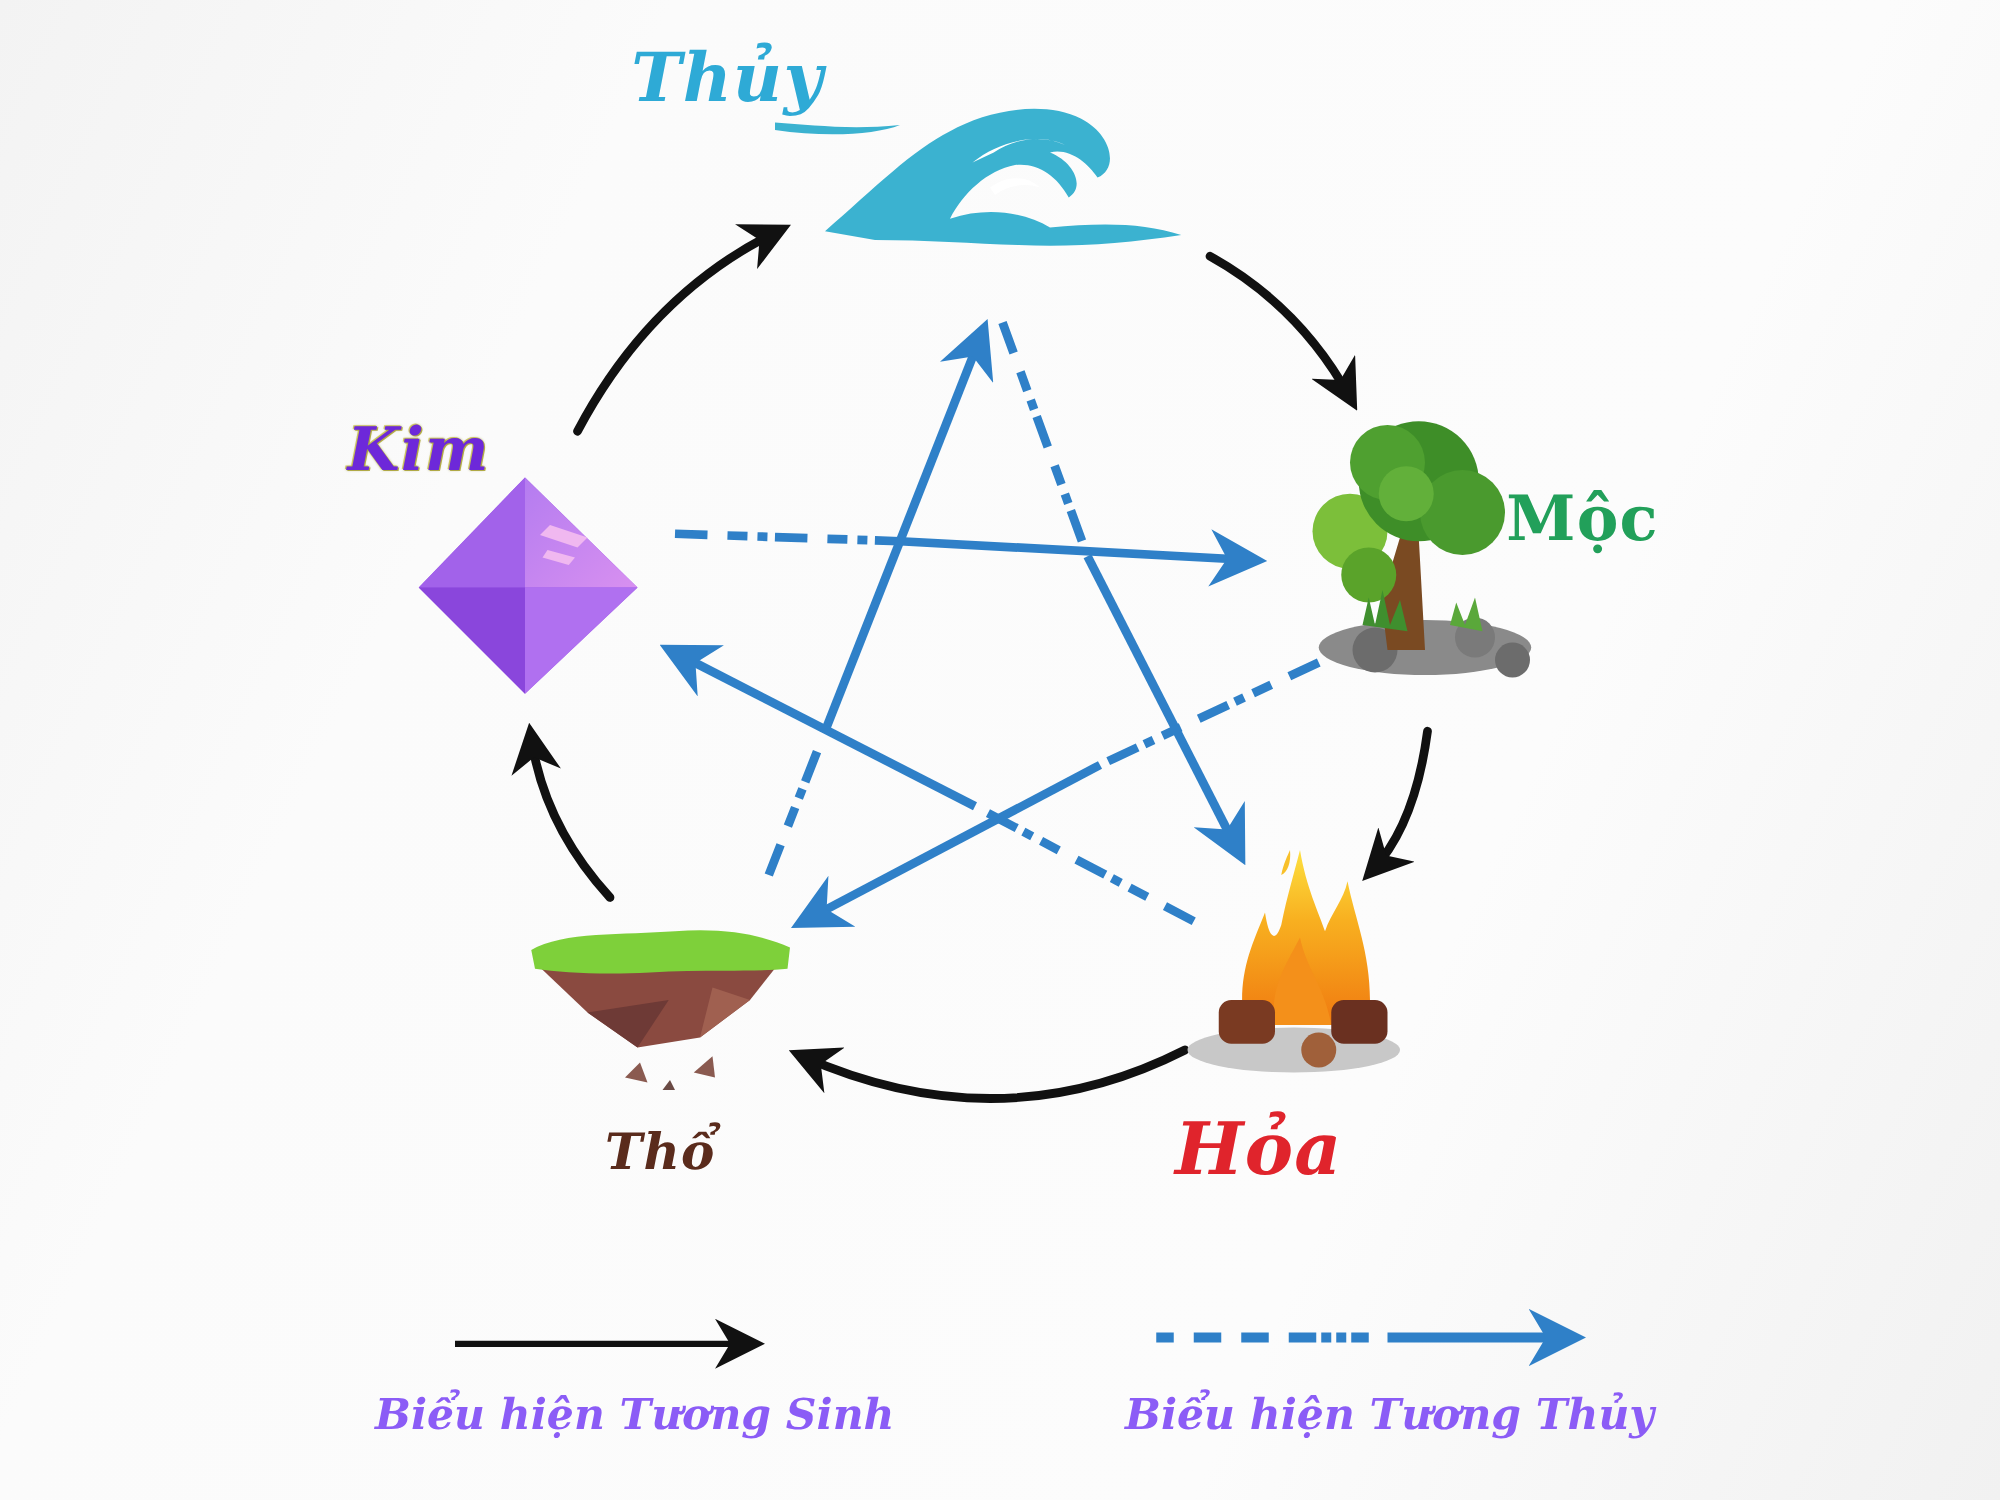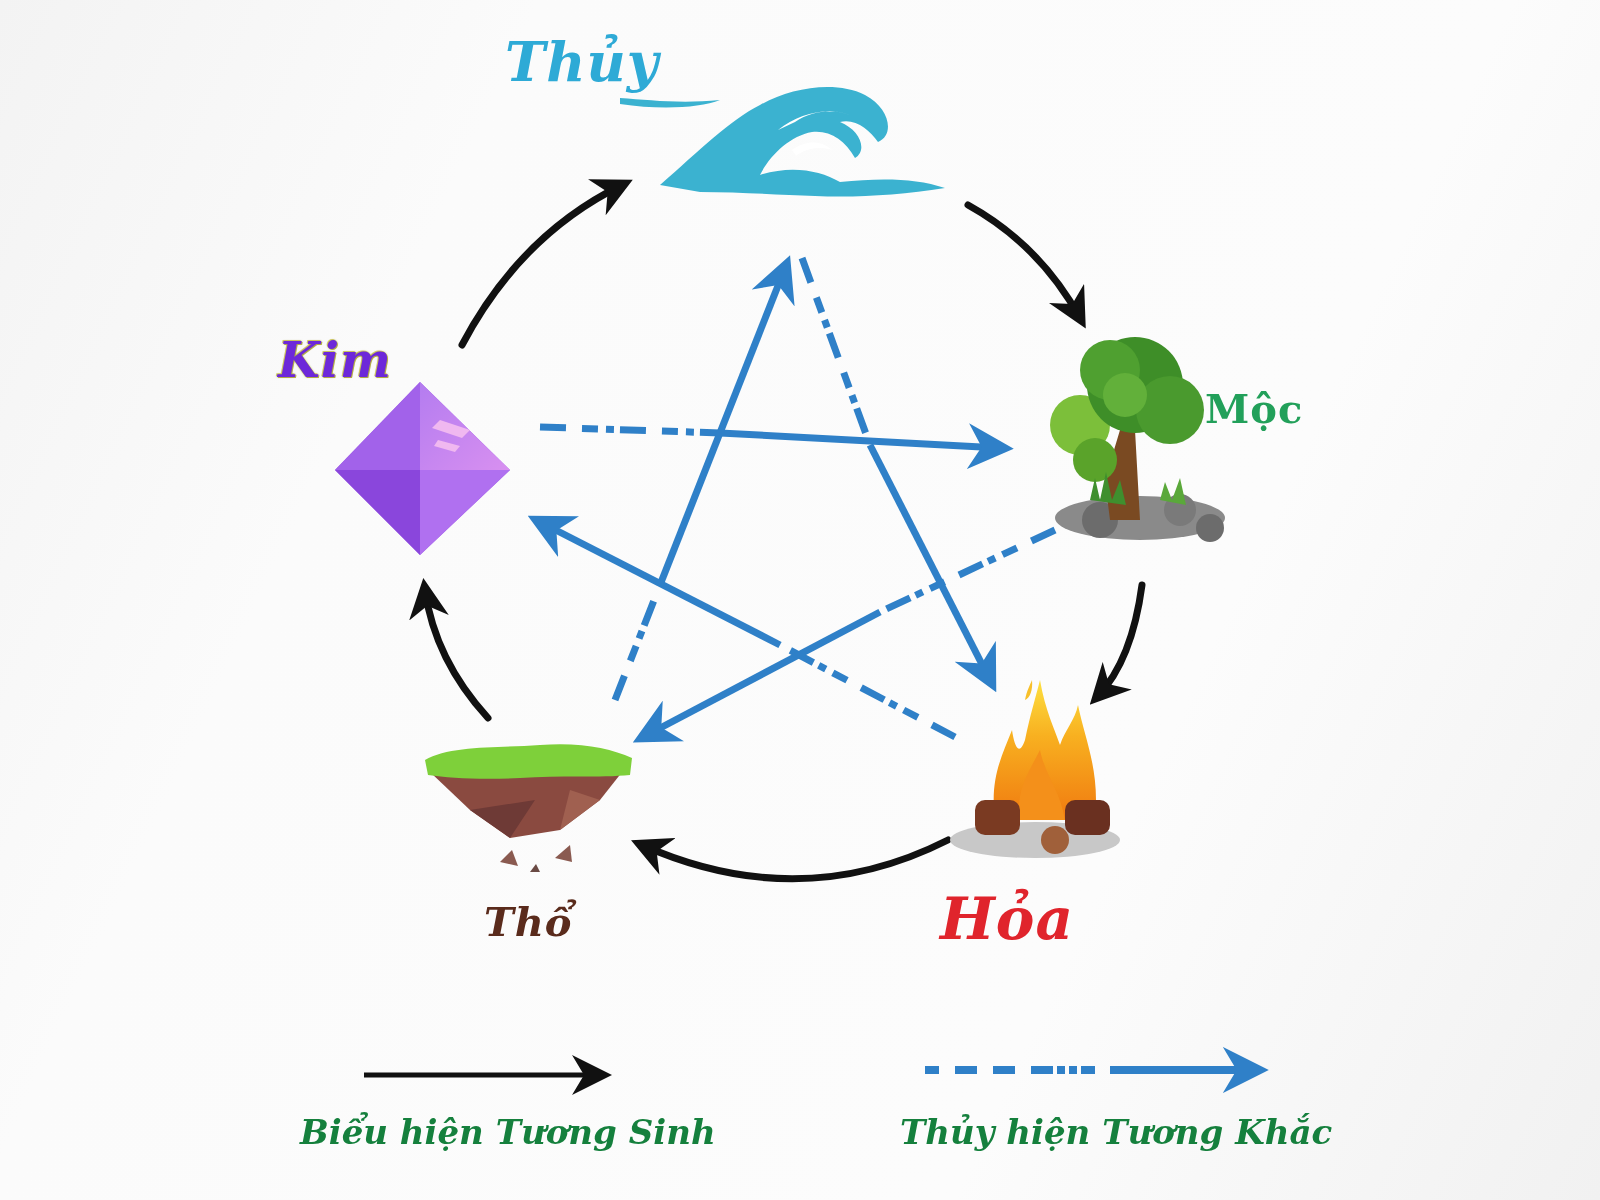--- a/index.html
+++ b/index.html
@@ -16,32 +16,32 @@
     svg.diagram { position: absolute; left: 0; top: 0; }
     .label {
       position: absolute;
       font-family: "DejaVu Serif", serif;
       font-style: italic;
       font-weight: bold;
       white-space: nowrap;
       letter-spacing: 1px;
     }
     .lbl-thuy { left: 505px; top: 30px; font-size: 54px; color: #2eaad6; }
-    .lbl-moc  { left: 1205px; top: 385px; font-size: 40px; color: #22a05a; font-style: normal; }
+    .lbl-moc  { left: 1205px; top: 385px; font-size: 50px; color: #22a05a; font-style: normal; }
     .lbl-hoa  { left: 940px; top: 885px; font-size: 58px; color: #e0242c; text-align: right; }
     .lbl-tho  { left: 484px; top: 898px; font-size: 40px; color: #5a2b1c; }
     .lbl-kim  {
       left: 278px; top: 332px; font-size: 48px; color: #6d28d9;
       text-shadow: 0 0 2px #a09a40, 1px 1px 0 #b8b04a, -1px -1px 0 #d8d070;
     }
     .legend-label {
       position: absolute;
       font-family: "DejaVu Serif", serif;
       font-style: italic; font-weight: bold;
-      font-size: 34px; color: #15803d;
+      font-size: 34px; color: #8b5cf6;
       white-space: nowrap;
     }
     .legend-sinh-label { left: 300px; top: 1112px; }
     .legend-khac-label { left: 900px; top: 1112px; }
   </style>
 </head>
 <body>
 
 <div class="bg-shade"></div>
 
@@ -165,13 +165,13 @@
   </g>
 </svg>
 
 <div class="label lbl-thuy">Thủy</div>
 <div class="label lbl-moc">Mộc</div>
 <div class="label lbl-hoa">Hỏa</div>
 <div class="label lbl-tho">Thổ</div>
 <div class="label lbl-kim">Kim</div>
 
 <div class="legend-label legend-sinh-label">Biểu hiện Tương Sinh</div>
-<div class="legend-label legend-khac-label">Thủy hiện Tương Khắc</div>
+<div class="legend-label legend-khac-label">Biểu hiện Tương Thủy</div>
 
 </body></html>

